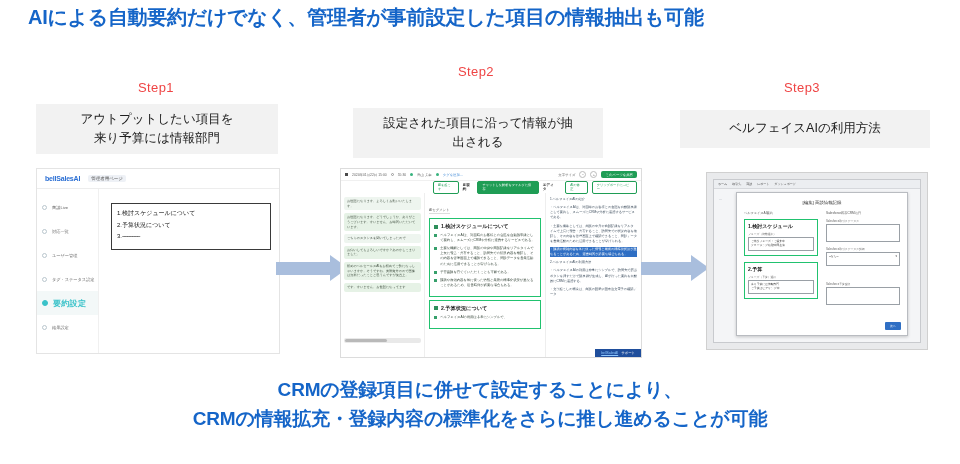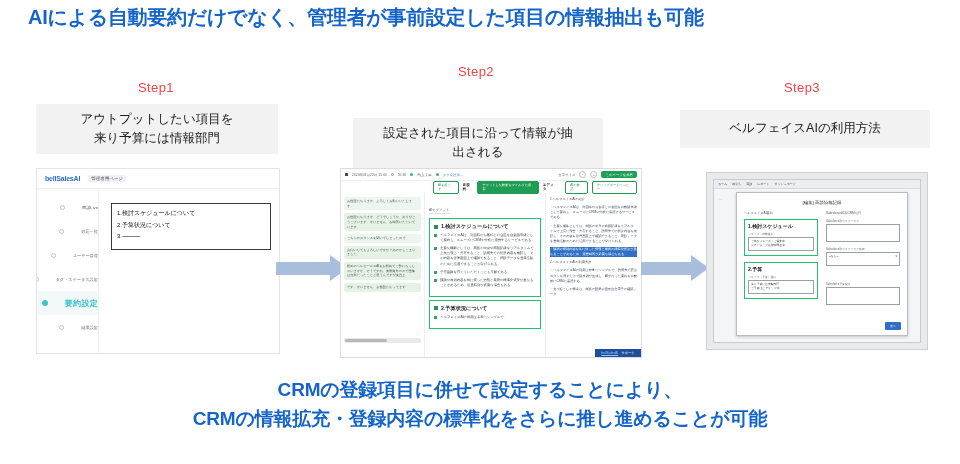--- a/index.html
+++ b/index.html
@@ -25,21 +25,21 @@
   #step2-label { left: 416px; top: 64px; width: 120px; }
   #step3-label { left: 742px; top: 80px; width: 120px; }
   
   .step-caption {
     position: absolute; background: #f2f2f2; color: #202020;
     font-size: 12.5px; line-height: 1.55; text-align: center;
     display: flex; align-items: center; justify-content: center;
     padding: 6px 8px;
   }
   #step1-caption { left: 36px; top: 104px; width: 242px; height: 50px; }
-  #step2-caption { left: 353px; top: 118px; width: 250px; height: 50px; }
+  #step2-caption { left: 353px; top: 108px; width: 250px; height: 50px; }
   #step3-caption { left: 680px; top: 110px; width: 250px; height: 38px; }
 
   
   .arrow { position: absolute; height: 26px; }
   .arrow .shaft {
     position: absolute; left: 0; top: 7px; height: 13px;
     background: #a9bedd; width: calc(100% - 17px);
   }
   .arrow .head {
     position: absolute; right: 0; top: 0;
@@ -68,23 +68,23 @@
   #shot1 .s1-admin {
     font-size: 4.5px; color: #555; background: #eef1f6;
     padding: 1px 3px; border-radius: 2px;
   }
   #shot1 .s1-body { display: flex; height: calc(100% - 20px); }
   #shot1 .s1-side {
     width: 62px; border-right: 1px solid #f0f0f0;
     padding-top: 6px; background: #ffffff;
   }
   #shot1 .s1-item {
-    display: flex; align-items: center; gap: 17px;
+    display: flex; align-items: center; gap: 5px;
     height: 24px; padding-left: 5px;
-    font-size: 4.2px; color: #666; white-space: nowrap; justify-content: flex-end;
+    font-size: 4.2px; color: #666; white-space: nowrap;
   }
   #shot1 .s1-item.active {
     background: #f3f8f8; color: #39c2c9;
     font-size: 8px; font-weight: bold; letter-spacing: 0.3px;
   }
   #shot1 .s1-ico {
     width: 5px; height: 5px; border: 0.6px solid #b9c6cd; border-radius: 50%;
     flex: none;
   }
   #shot1 .s1-item.active .s1-ico {

